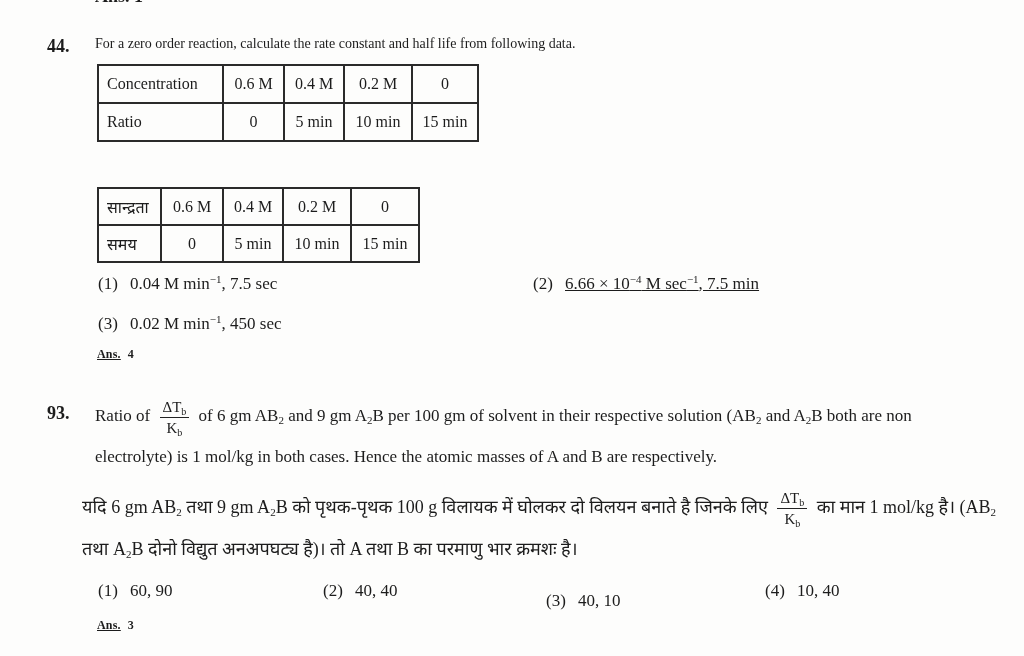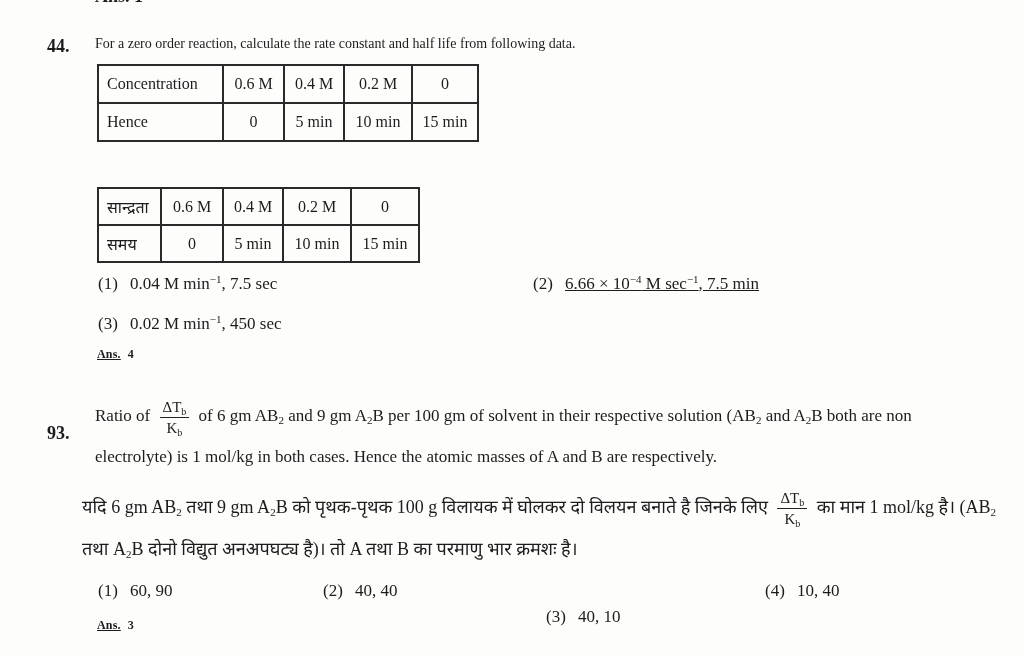--- a/index.html
+++ b/index.html
@@ -62,21 +62,21 @@
     </colgroup>
     <tbody>
       <tr>
         <td class="lab">Concentration</td>
         <td>0.6 M</td>
         <td>0.4 M</td>
         <td>0.2 M</td>
         <td>0</td>
       </tr>
       <tr>
-        <td class="lab">Hence</td>
+        <td class="lab">Ratio</td>
         <td>0</td>
         <td>5 min</td>
         <td>10 min</td>
         <td>15 min</td>
       </tr>
     </tbody>
   </table>
 
 
   <table class="abs dtable t2" style="left:97px; top:187px;">
@@ -112,21 +112,21 @@
     <span class="olabel">(2)</span><span class="otext">6.66 × 10<sup>−4</sup> M sec<sup>−1</sup>, 7.5 min</span>
   </div>
   <div class="abs opt" style="left:98px; top:314px;">
     <span class="olabel">(3)</span><span class="otext">0.02 M min<sup>−1</sup>, 450 sec</span>
   </div>
 
   <div class="abs ans" style="left:97px; top:347px;">
     <span class="alabel">Ans.</span><span>4</span>
   </div>
 
-  <div class="abs qnum" style="left:47px; top:403px;margin-top:20px;">93.</div>
+  <div class="abs qnum" style="left:47px; top:403px;">93.</div>
 
   <div class="abs para" style="left:95px; top:396px; width:878px;">
     <span>Ratio of </span><span class="frac">
         <span class="fnum">ΔT<sub>b</sub></span>
         <span class="fden">K<sub>b</sub></span>
       </span><span> of 6 gm AB<sub>2</sub> and 9 gm A<sub>2</sub>B per 100 gm of solvent in their respective solution (AB<sub>2</sub> and A<sub>2</sub>B both are non electrolyte) is 1 mol/kg in both cases. Hence the atomic masses of A and B are respectively.</span>
   </div>
 
   <div class="abs para-hi hi" style="left:82px; top:486px; width:925px;">
     <span>यदि 6 gm AB<sub>2</sub> तथा 9 gm A<sub>2</sub>B को पृथक-पृथक 100 g विलायक में घोलकर दो विलयन बनाते है जिनके लिए </span><span class="frac">
@@ -134,21 +134,21 @@
         <span class="fden">K<sub>b</sub></span>
       </span><span> का मान 1 mol/kg है। (AB<sub>2</sub> तथा A<sub>2</sub>B दोनो विद्युत अनअपघट्य है)। तो A तथा B का परमाणु भार क्रमशः है।</span>
   </div>
 
   <div class="abs opt" style="left:98px; top:581px;">
     <span class="olabel">(1)</span><span class="otext">60, 90</span>
   </div>
   <div class="abs opt" style="left:323px; top:581px;">
     <span class="olabel">(2)</span><span class="otext">40, 40</span>
   </div>
-  <div class="abs opt" style="left:546px; top:607px;">
+  <div class="abs opt" style="left:546px; top:591px;">
     <span class="olabel">(3)</span><span class="otext">40, 10</span>
   </div>
   <div class="abs opt" style="left:765px; top:581px;">
     <span class="olabel">(4)</span><span class="otext">10, 40</span>
   </div>
 
   <div class="abs ans" style="left:97px; top:618px;">
     <span class="alabel">Ans.</span><span>3</span>
   </div>
 

